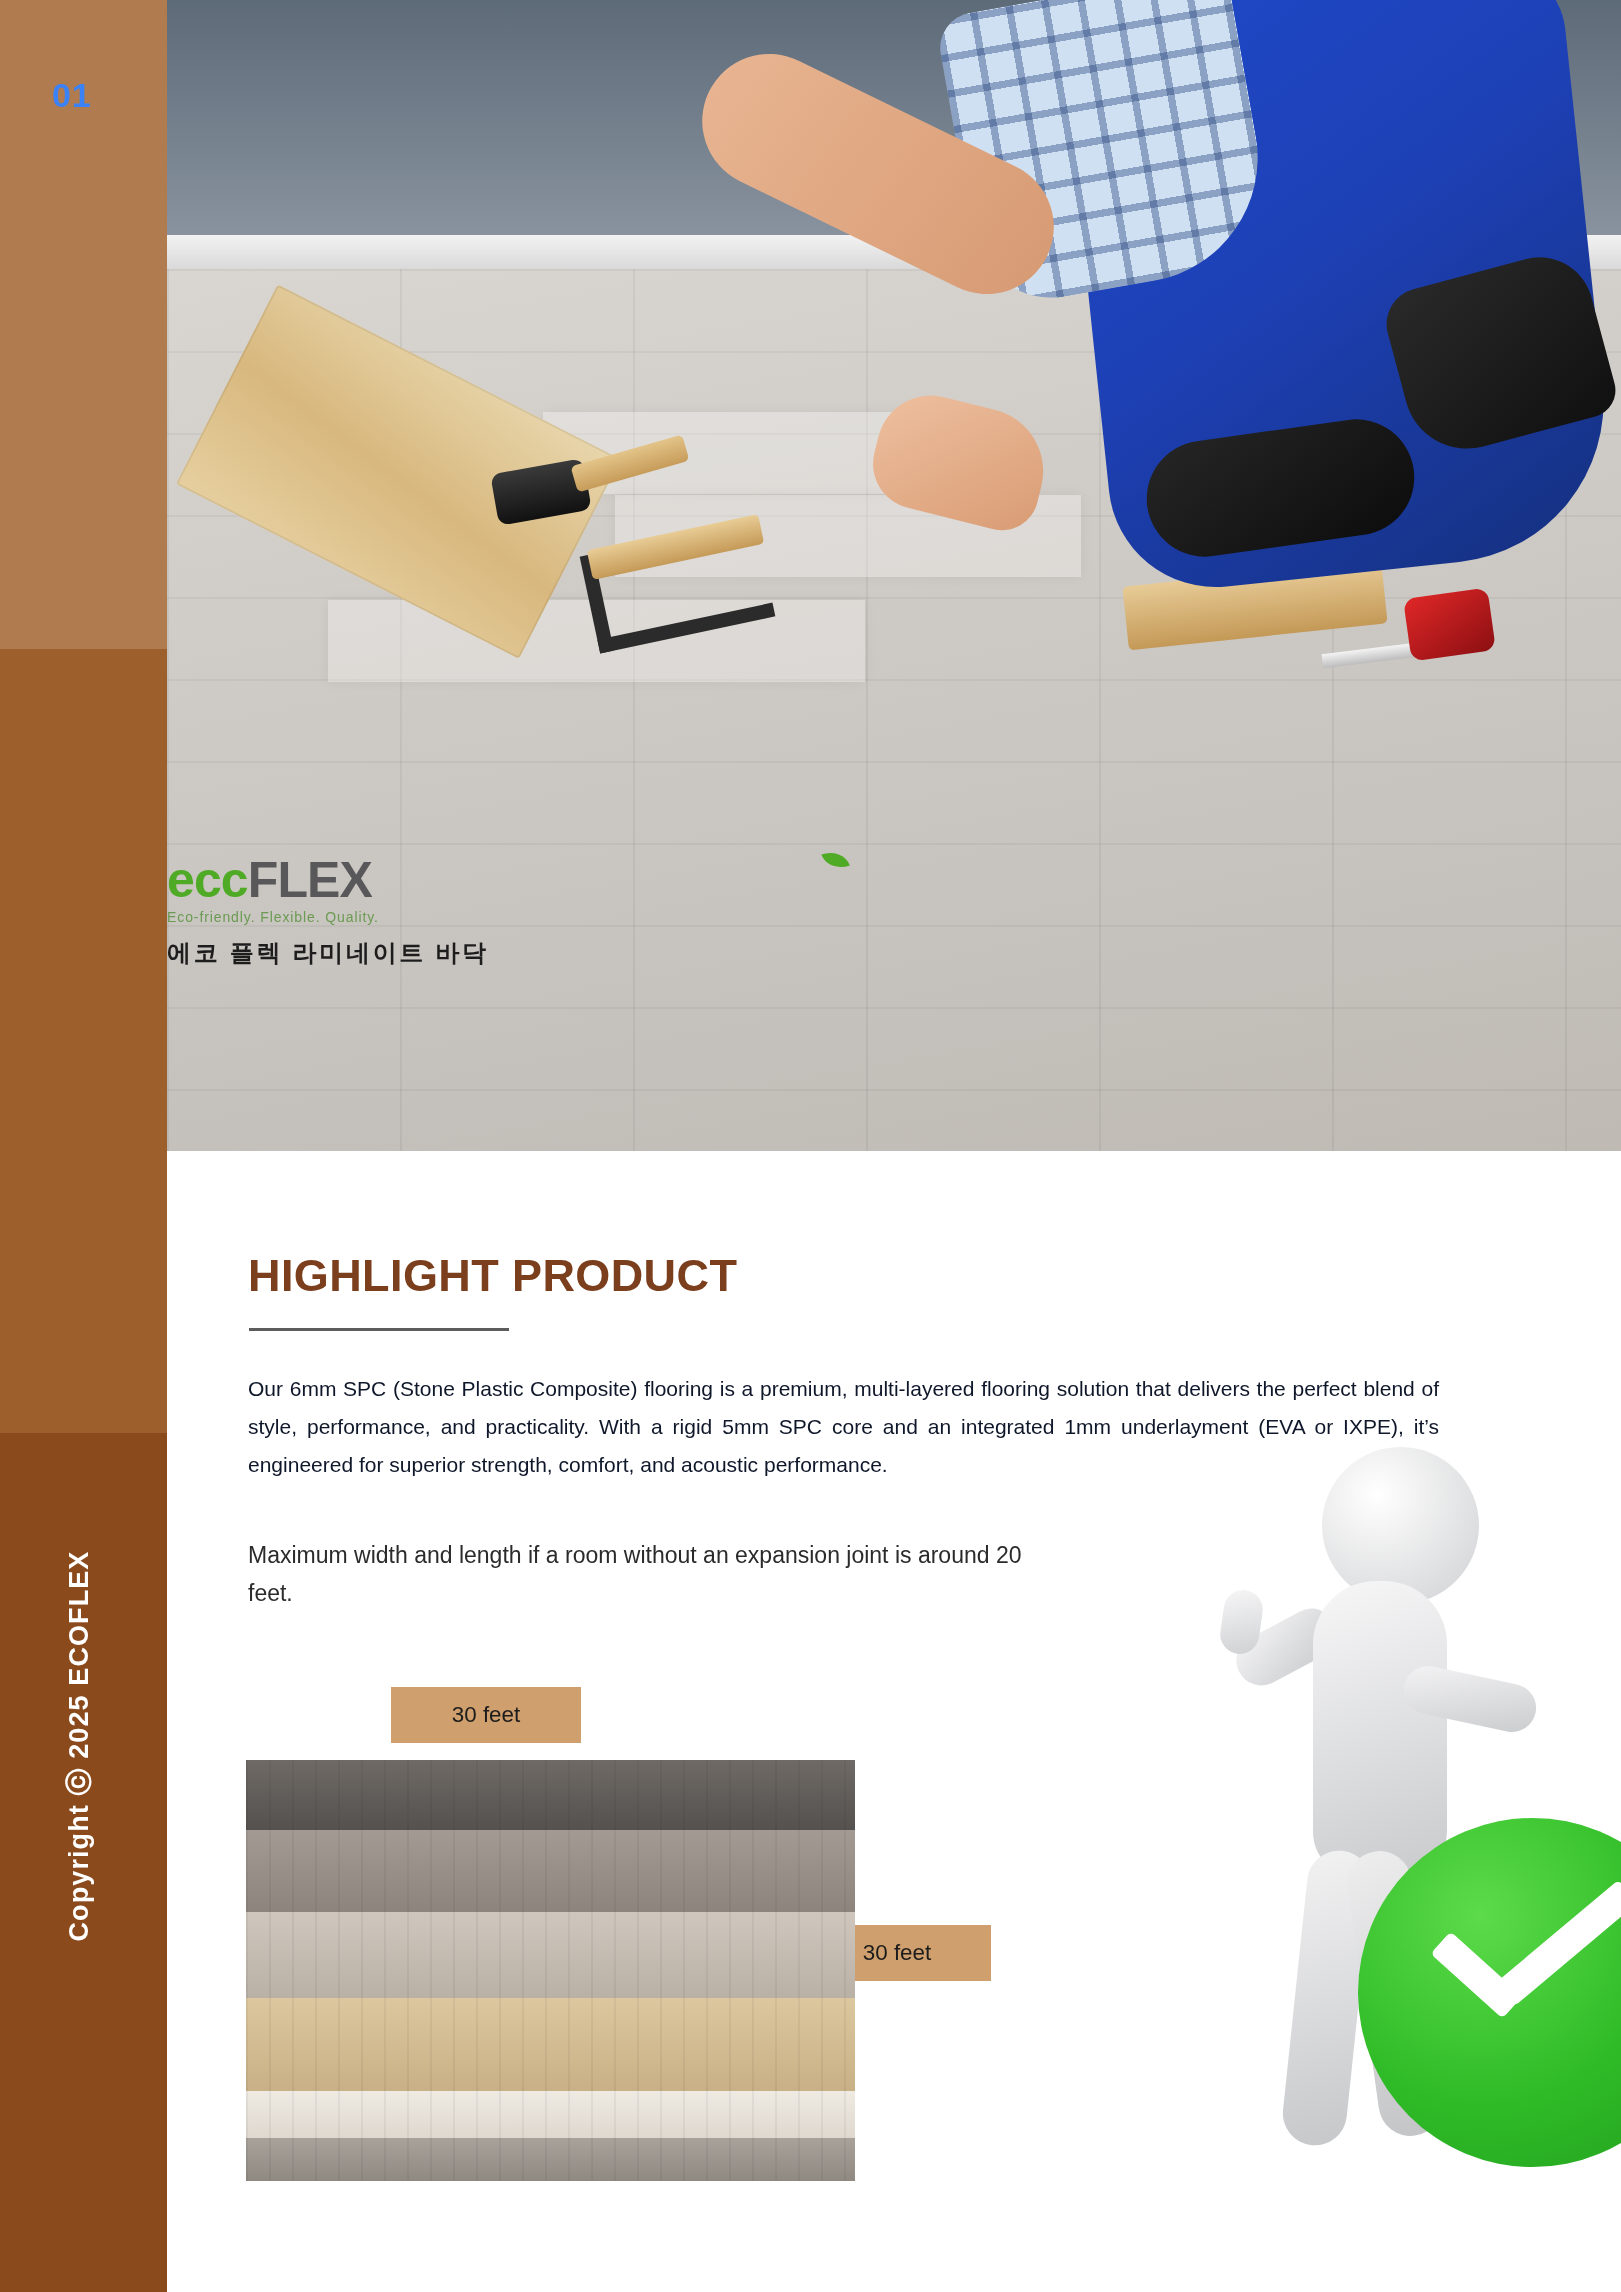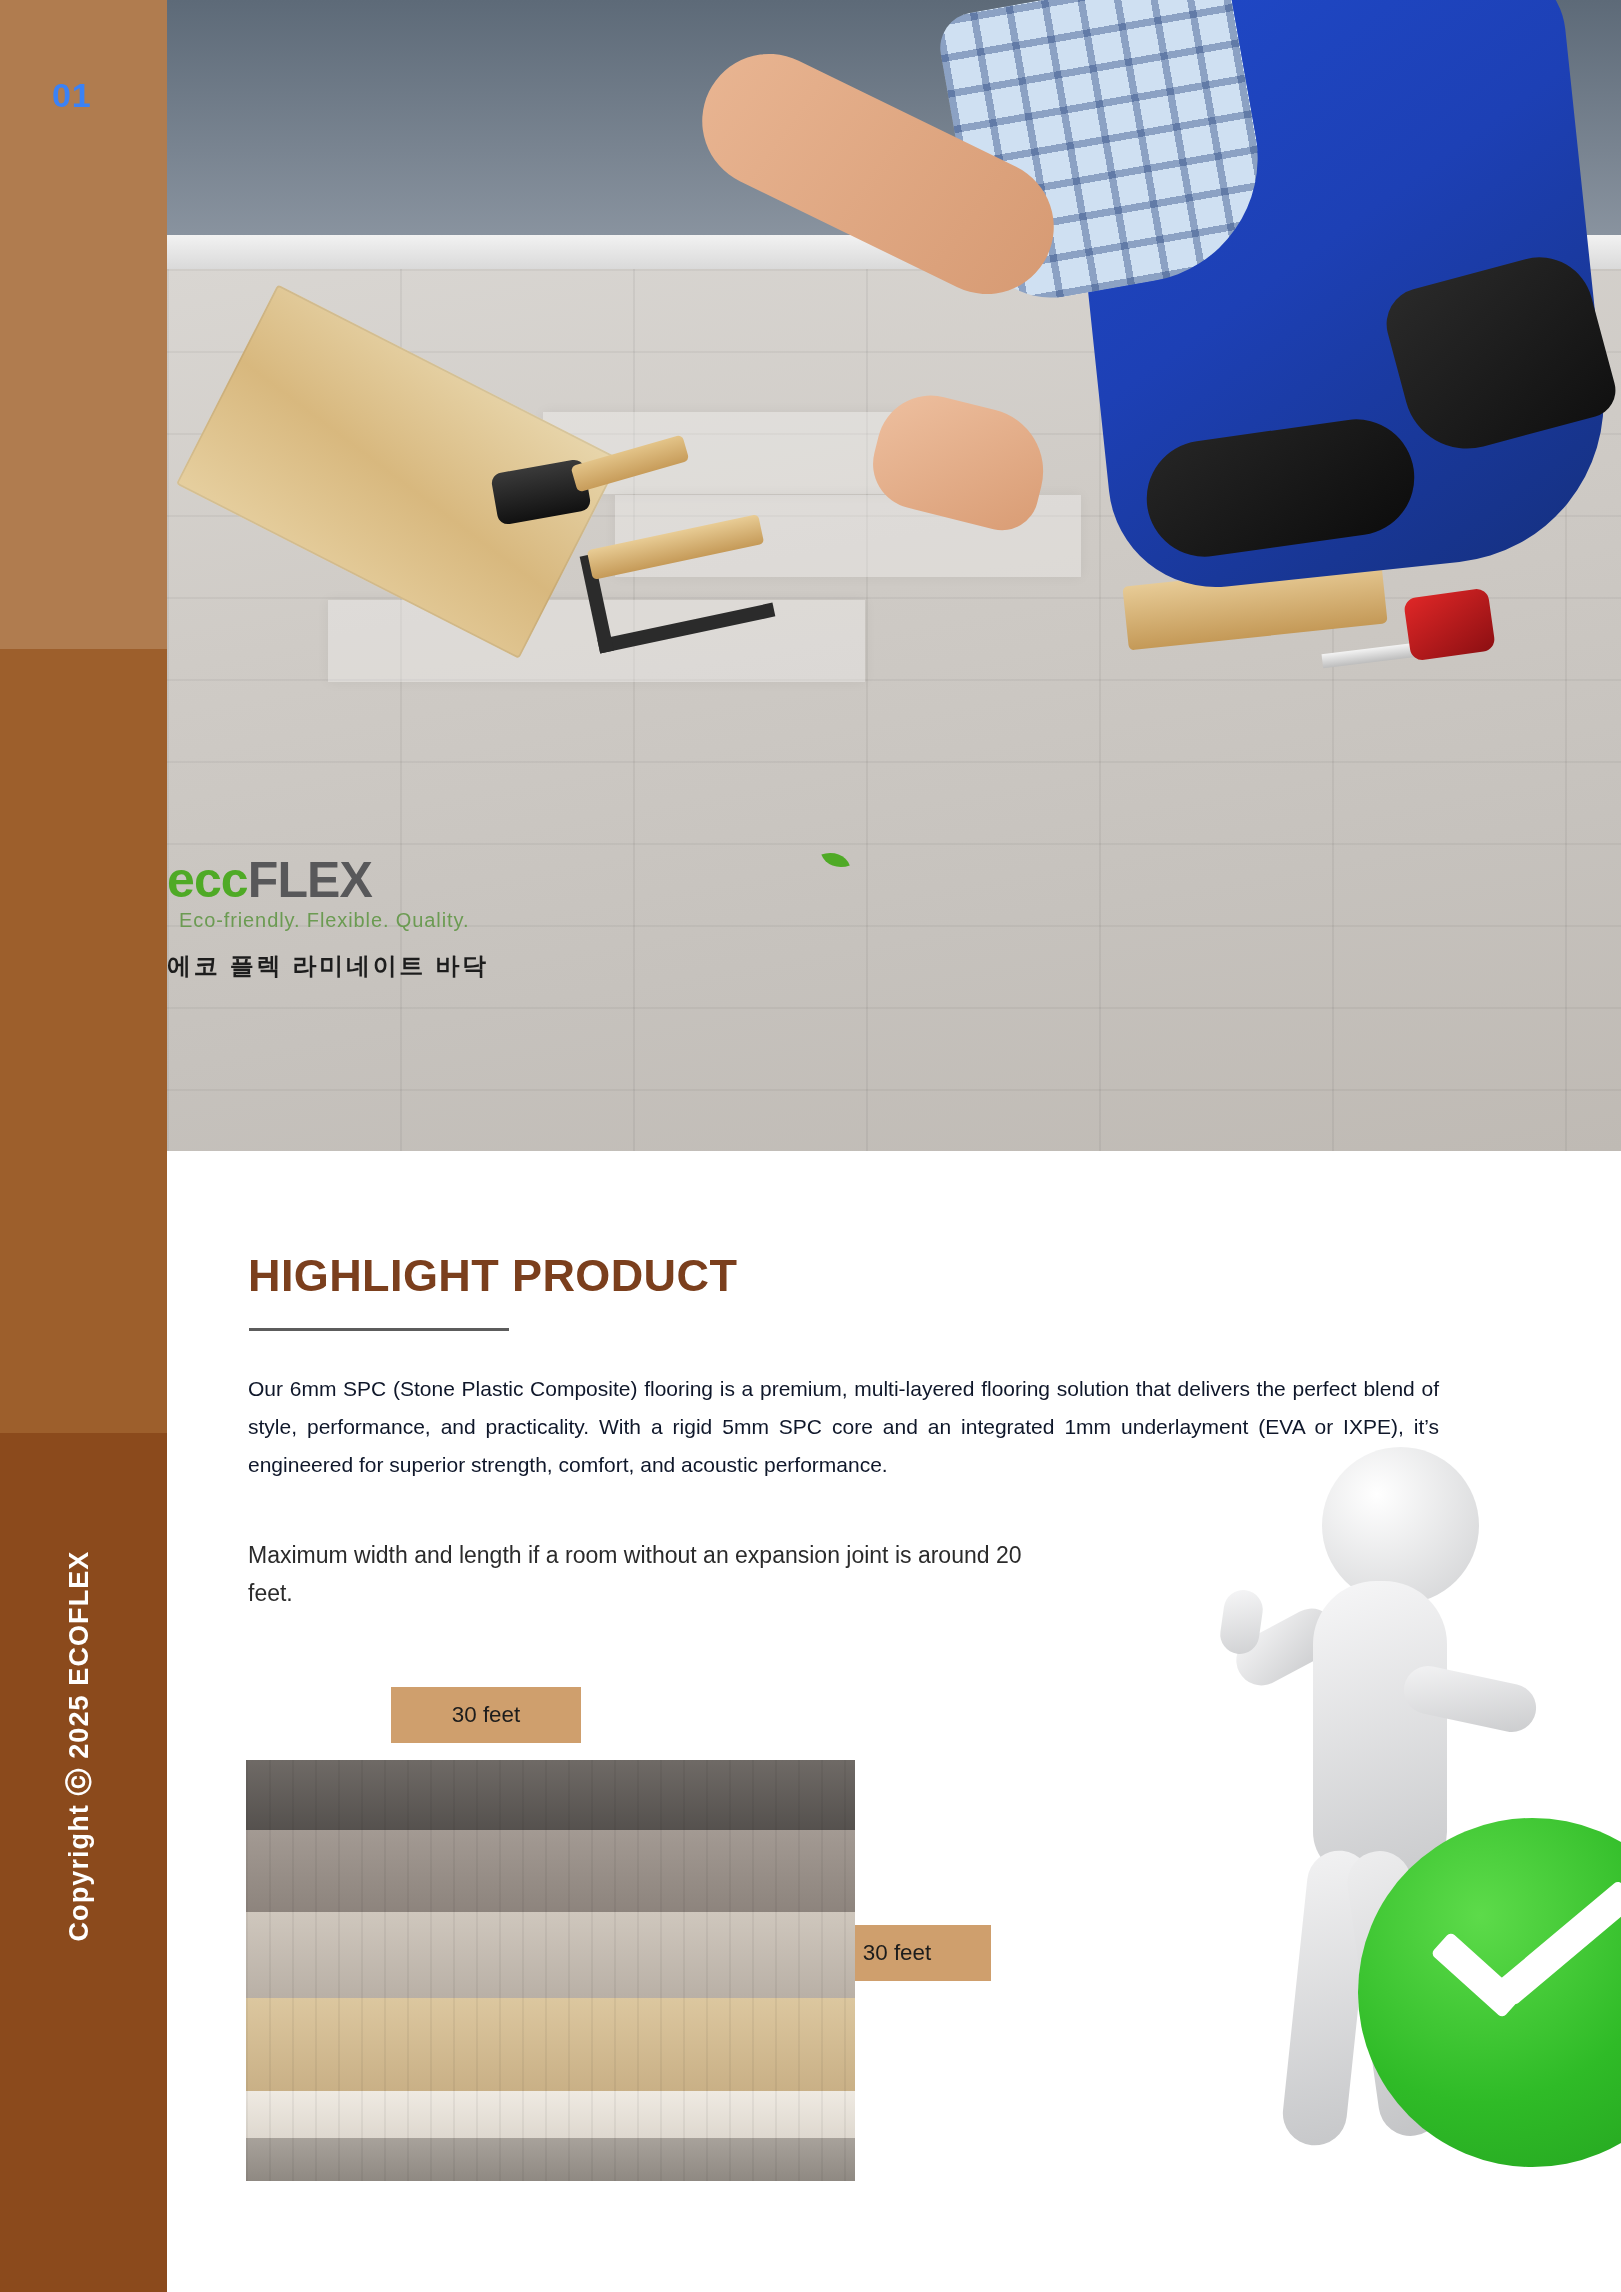--- a/index.html
+++ b/index.html
@@ -188,24 +188,24 @@
     user-select: none;
   }
   .logo-main {
     font-size: 50px; font-weight: bold; letter-spacing: -0.9px;
     line-height: 1;
   }
   .logo-eco { color: #4faa26; }
   .logo-flex { color: #58585a; }
   .logo-tag {
     margin-top: 3.6px;
-    font-size: 20px; color: #6b9b52; letter-spacing: 0.9px; padding-left: 12px;
+    font-size: 14px; color: #6b9b52; letter-spacing: 0.9px;
   }
   .logo-kr {
-    margin-top: 18px;
+    margin-top: 12px;
     font-size: 24px; color: #1d1d1d; font-weight: bold; letter-spacing: 2.7px;
   }
   .logo-kr-sub {
     margin-top: 3.6px;
     font-size: 14.3px; color: #3c3c3c; letter-spacing: 0.9px;
   }
   .logo-leaf {
     position: absolute;
     left: 50%; margin-left: -70px; top: -5.4px;
     width: 23px; height: 19.7px;

